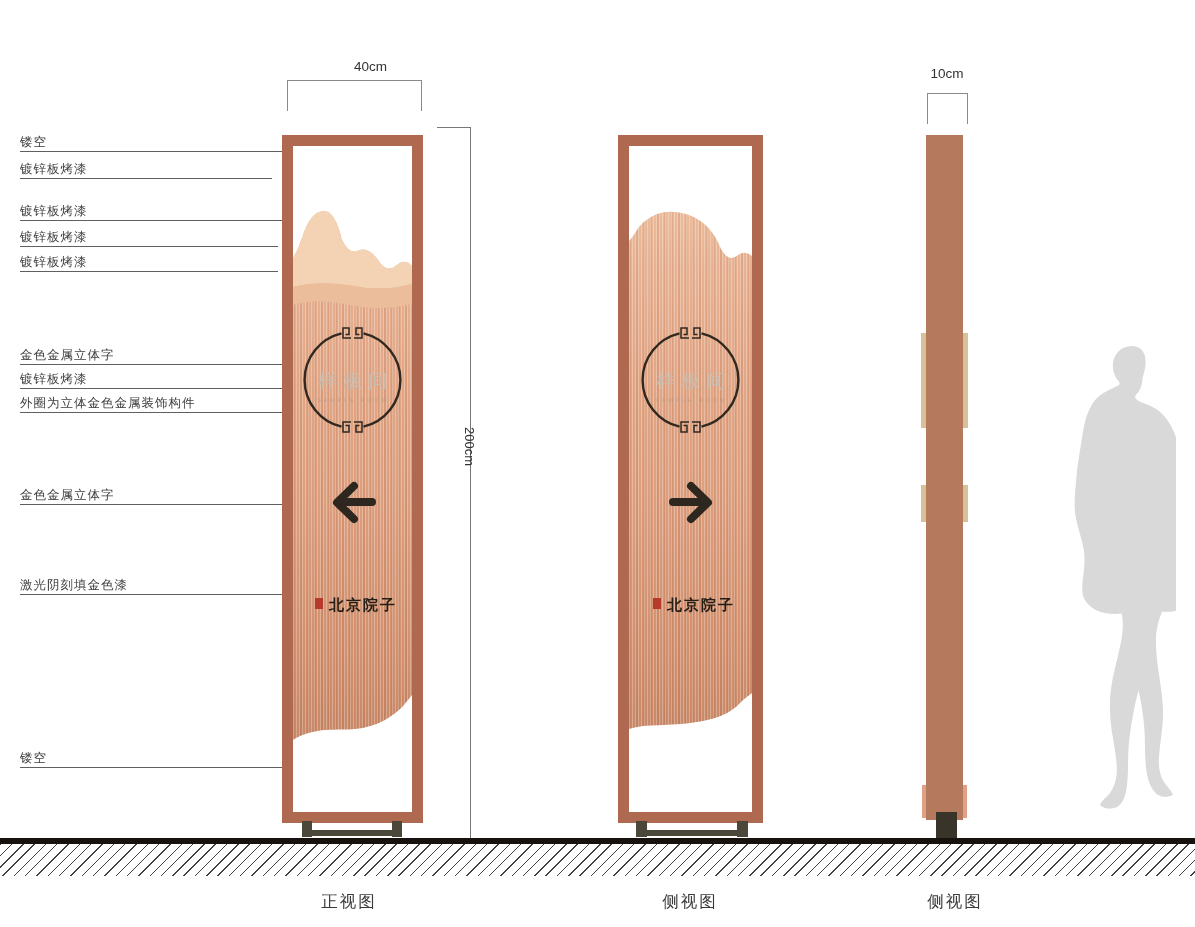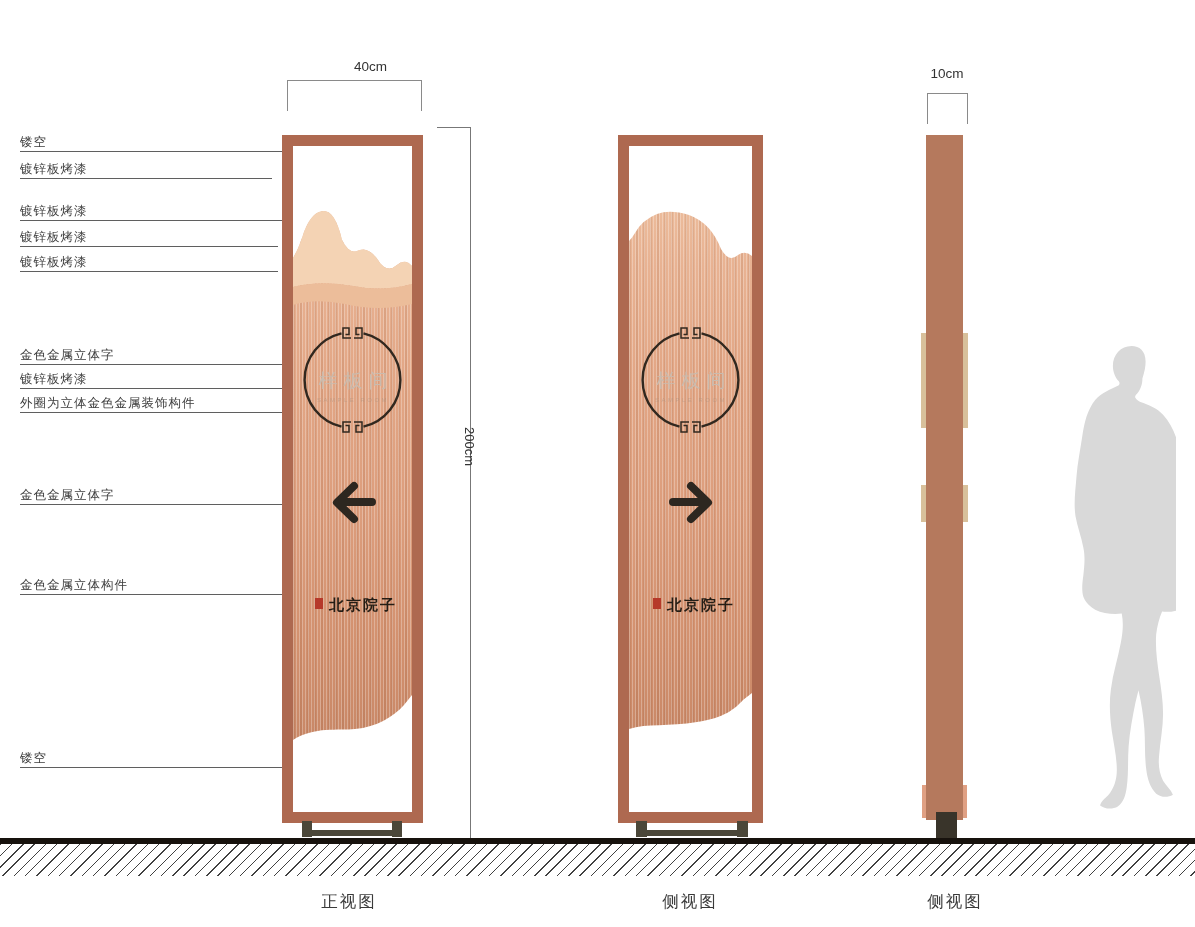--- a/index.html
+++ b/index.html
@@ -87,21 +87,21 @@
   </div>
   <div class="callout" style="top:396px">
     <span class="t">外圈为立体金色金属装饰构件</span>
     <span class="l" style="width:282px"></span>
   </div>
   <div class="callout" style="top:488px">
     <span class="t">金色金属立体字</span>
     <span class="l" style="width:298px"></span>
   </div>
   <div class="callout" style="top:578px">
-    <span class="t">金色金属立体构件</span>
+    <span class="t">激光阴刻填金色漆</span>
     <span class="l" style="width:314px"></span>
   </div>
   <div class="callout" style="top:751px">
     <span class="t">镂空</span>
     <span class="l" style="width:269px"></span>
   </div>
 
   <div class="dim-text" style="left:304px;top:59px;width:133px">40cm</div>
   <div class="dim-bracket" style="left:287px;top:80px;width:133px;height:30px"></div>
 

